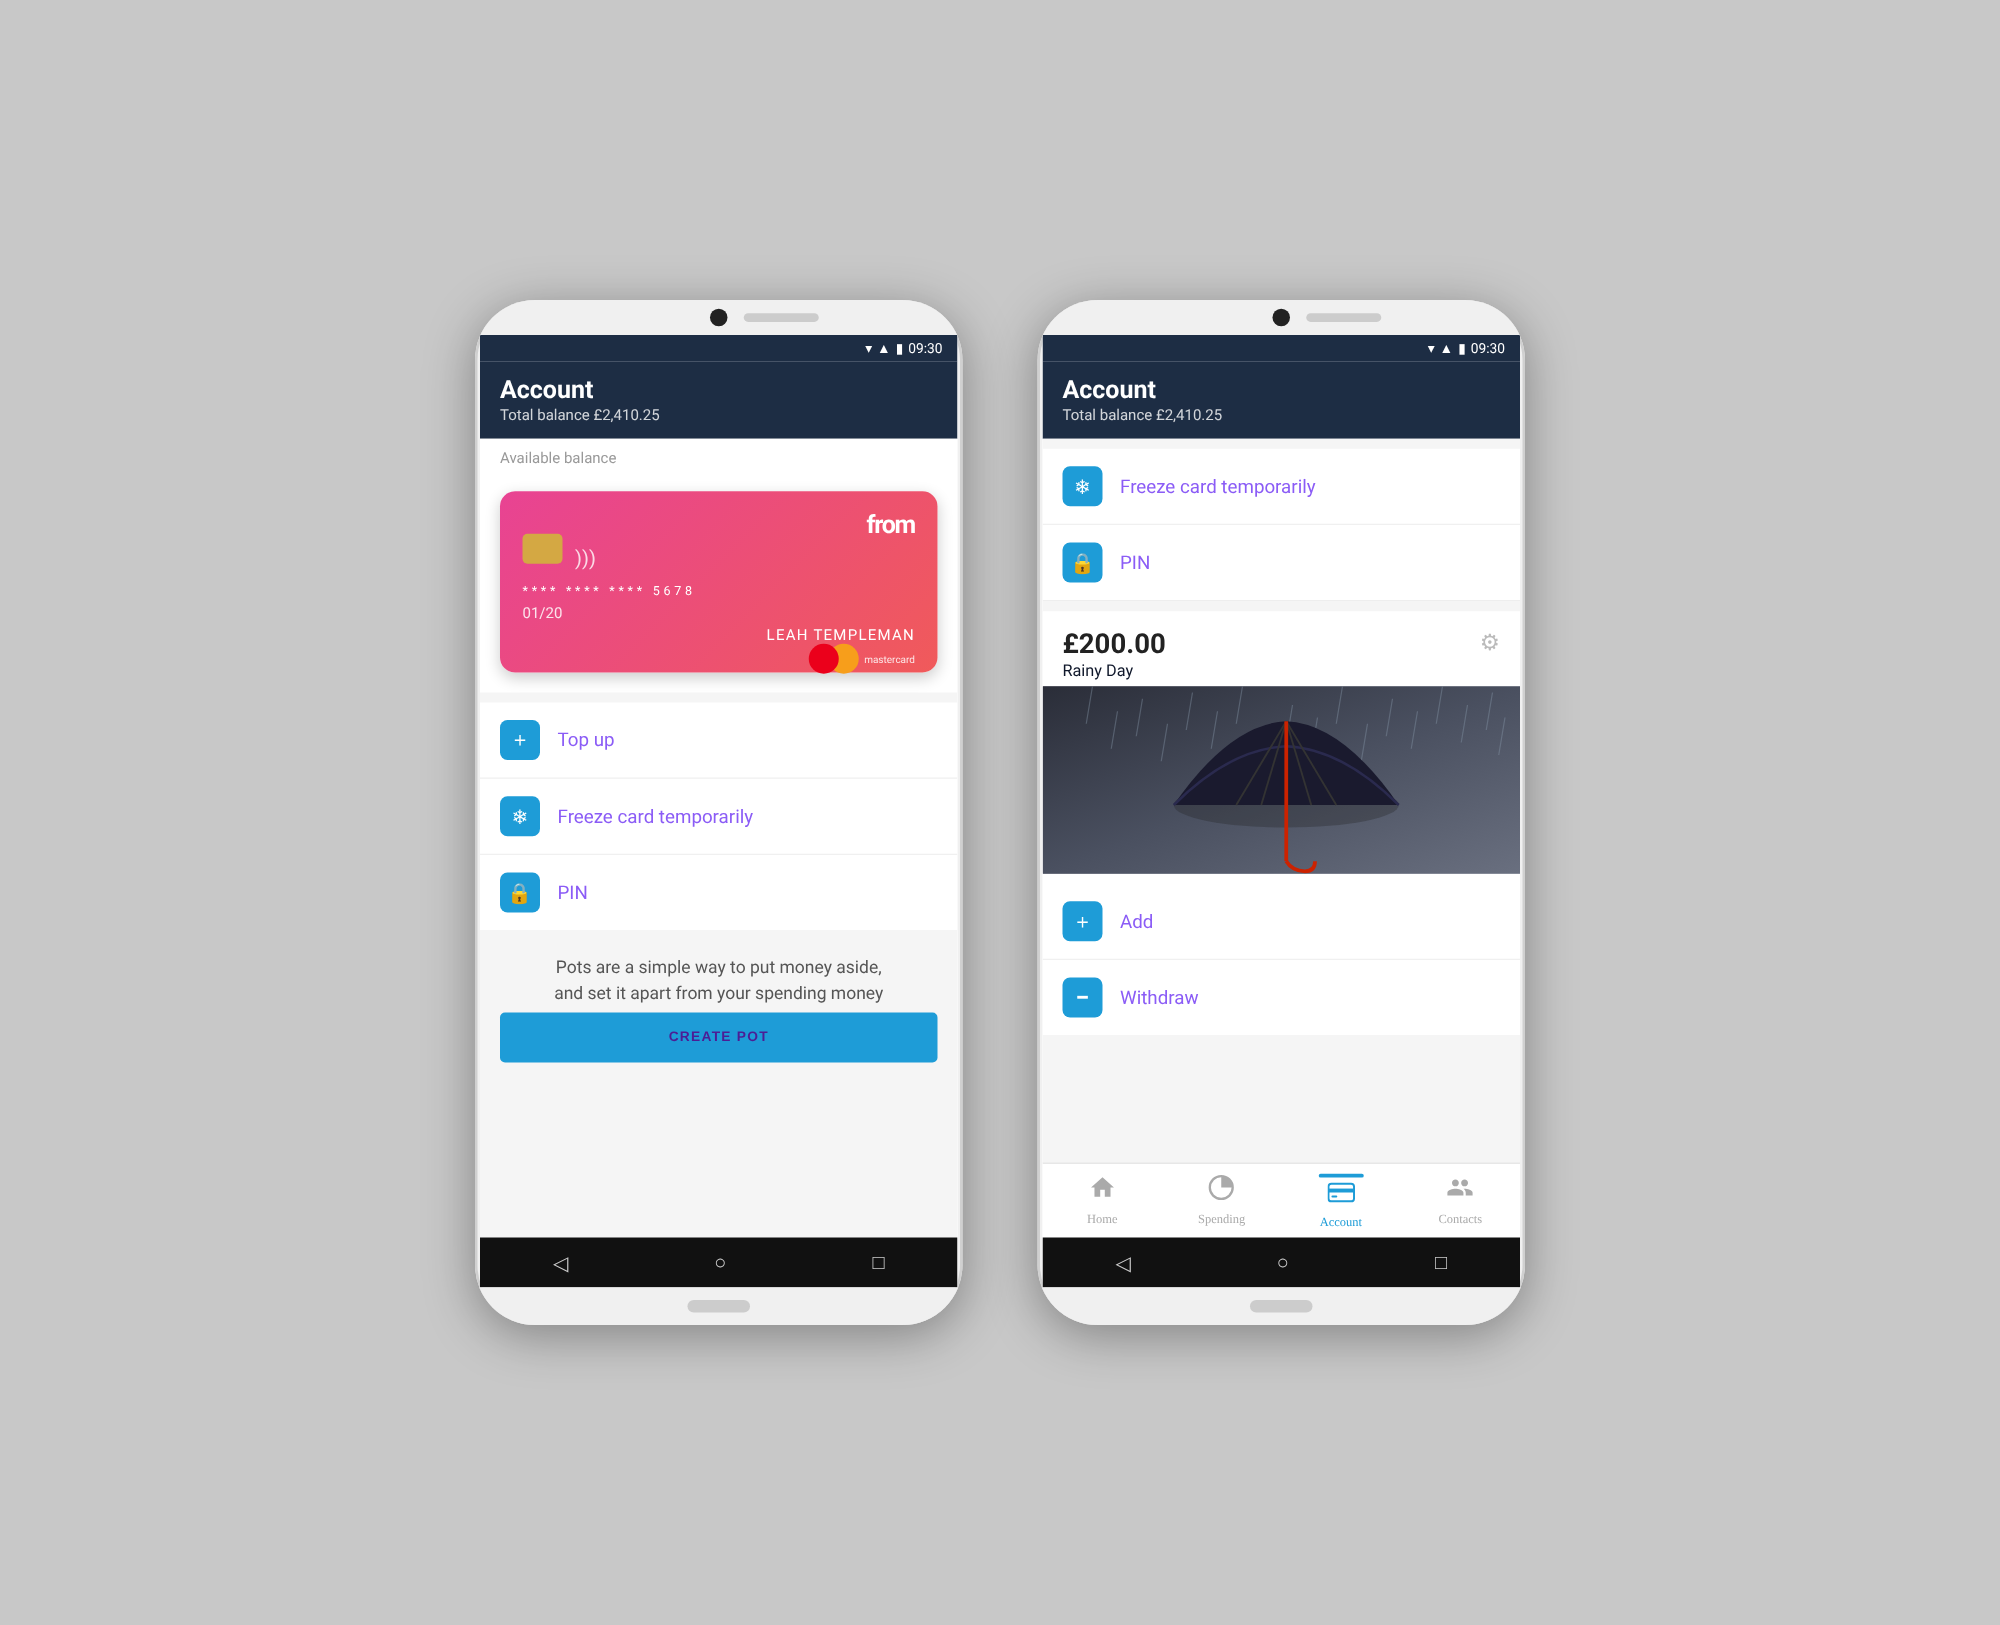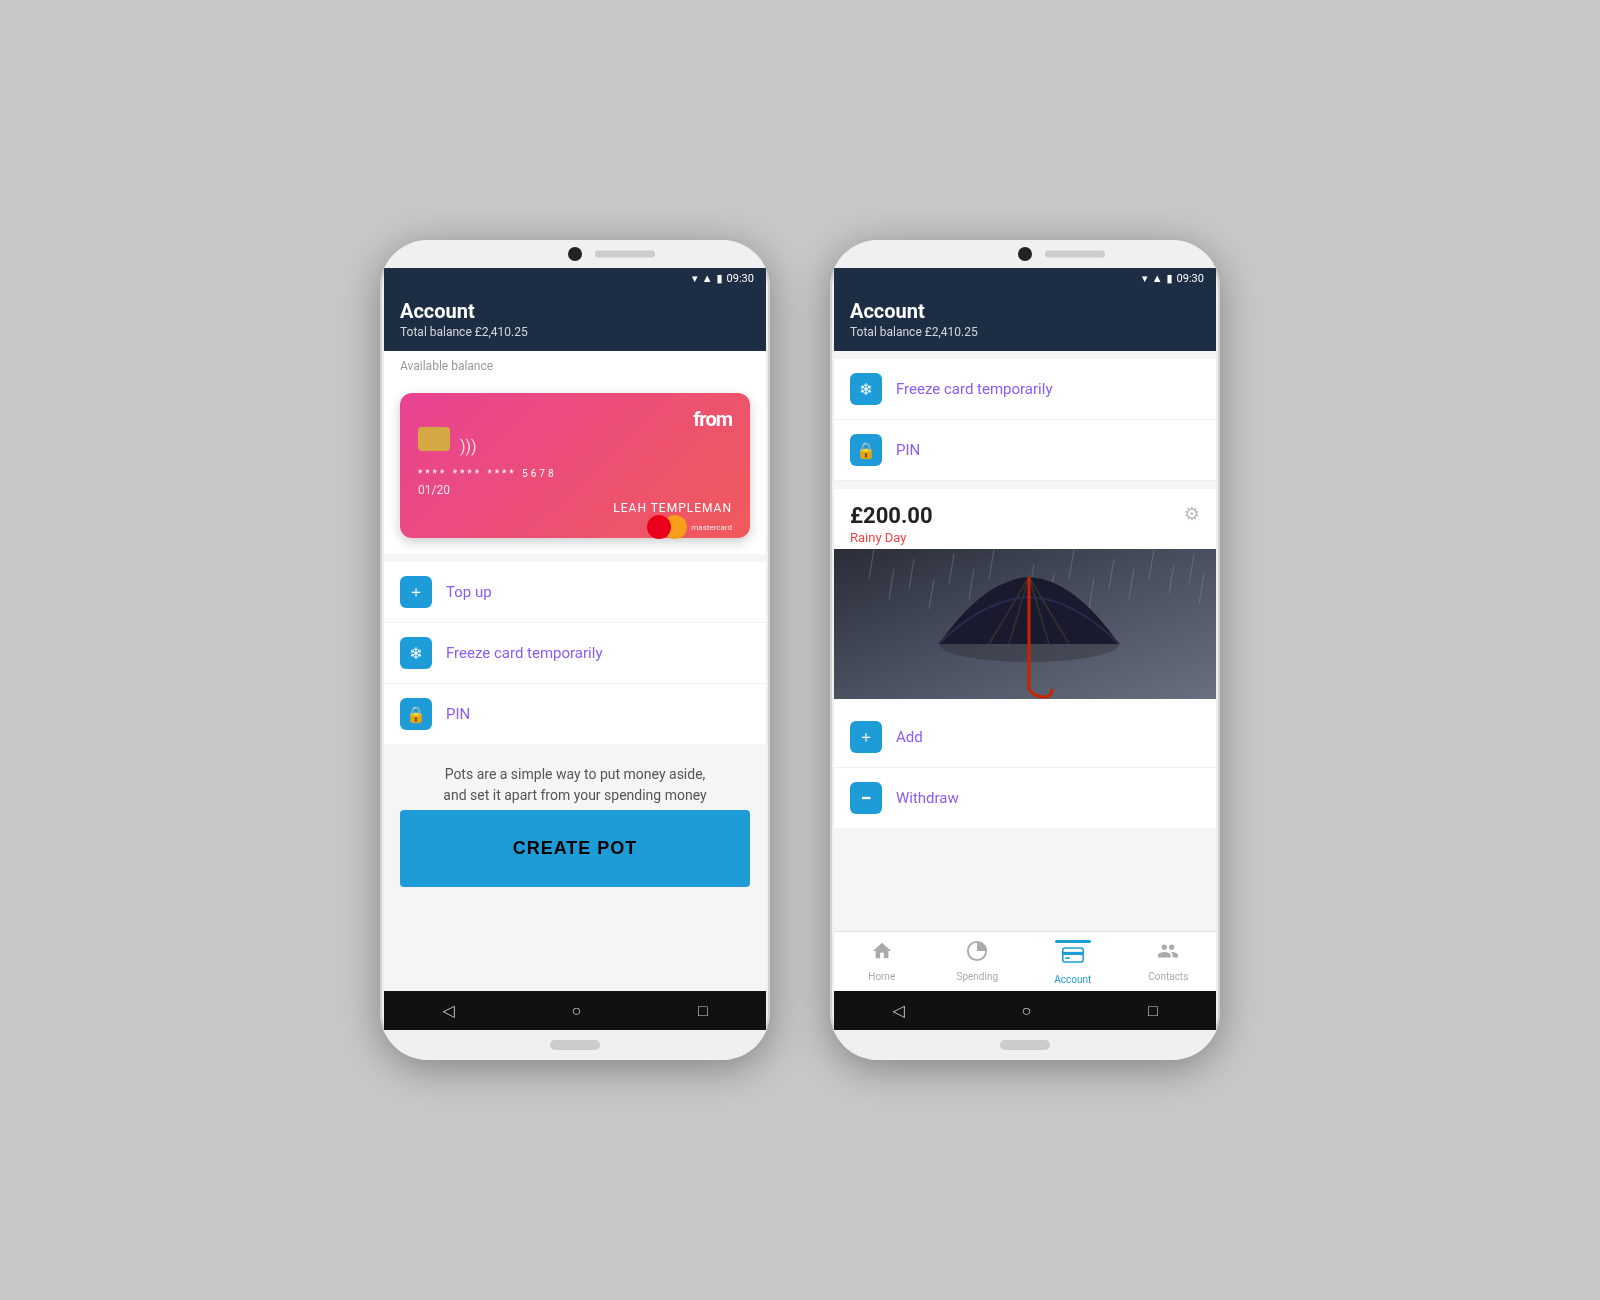--- a/index.html
+++ b/index.html
@@ -243,25 +243,25 @@
       flex: 1;
     }
     .pots-description {
       font-size: 14px;
       color: #555;
       line-height: 1.5;
       margin-bottom: 4px;
     }
     .create-pot-btn {
       background: #1e9cd7;
-      color: #000000;
+      color: #4c1d95;
       border: none;
       width: 100%;
-      padding: 28px;
-      font-size: 18px;
+      padding: 14px;
+      font-size: 11px;
       font-weight: bold;
       letter-spacing: 1px;
       border-radius: 4px;
       cursor: pointer;
       text-transform: uppercase;
     }
 
     
     .bottom-nav {
       background: #fff;
@@ -279,20 +279,21 @@
     }
     .nav-icon {
       font-size: 20px;
       color: #aaa;
     }
     .nav-icon.active { color: #1e9cd7; }
     .nav-label {
       font-size: 10px;
       color: #aaa;
       margin-top: 4px;
+      font-family: Liberation Serif, serif;
     }
     .nav-label.active { color: #1e9cd7; }
 
     
     .android-nav {
       background: #111;
       display: flex;
       justify-content: space-around;
       align-items: center;
       padding: 10px 0;
@@ -315,21 +316,21 @@
       align-items: flex-start;
       padding: 14px 16px 4px;
     }
     .pot-amount {
       font-size: 22px;
       font-weight: bold;
       color: #222;
     }
     .pot-name {
       font-size: 13px;
-      color: #ef4444;
+      color: #0f172a;
       margin-top: 2px;
     }
     .pot-settings {
       font-size: 18px;
       color: #bbb;
       cursor: pointer;
     }
     .pot-image {
       width: 100%;
       height: 150px;

